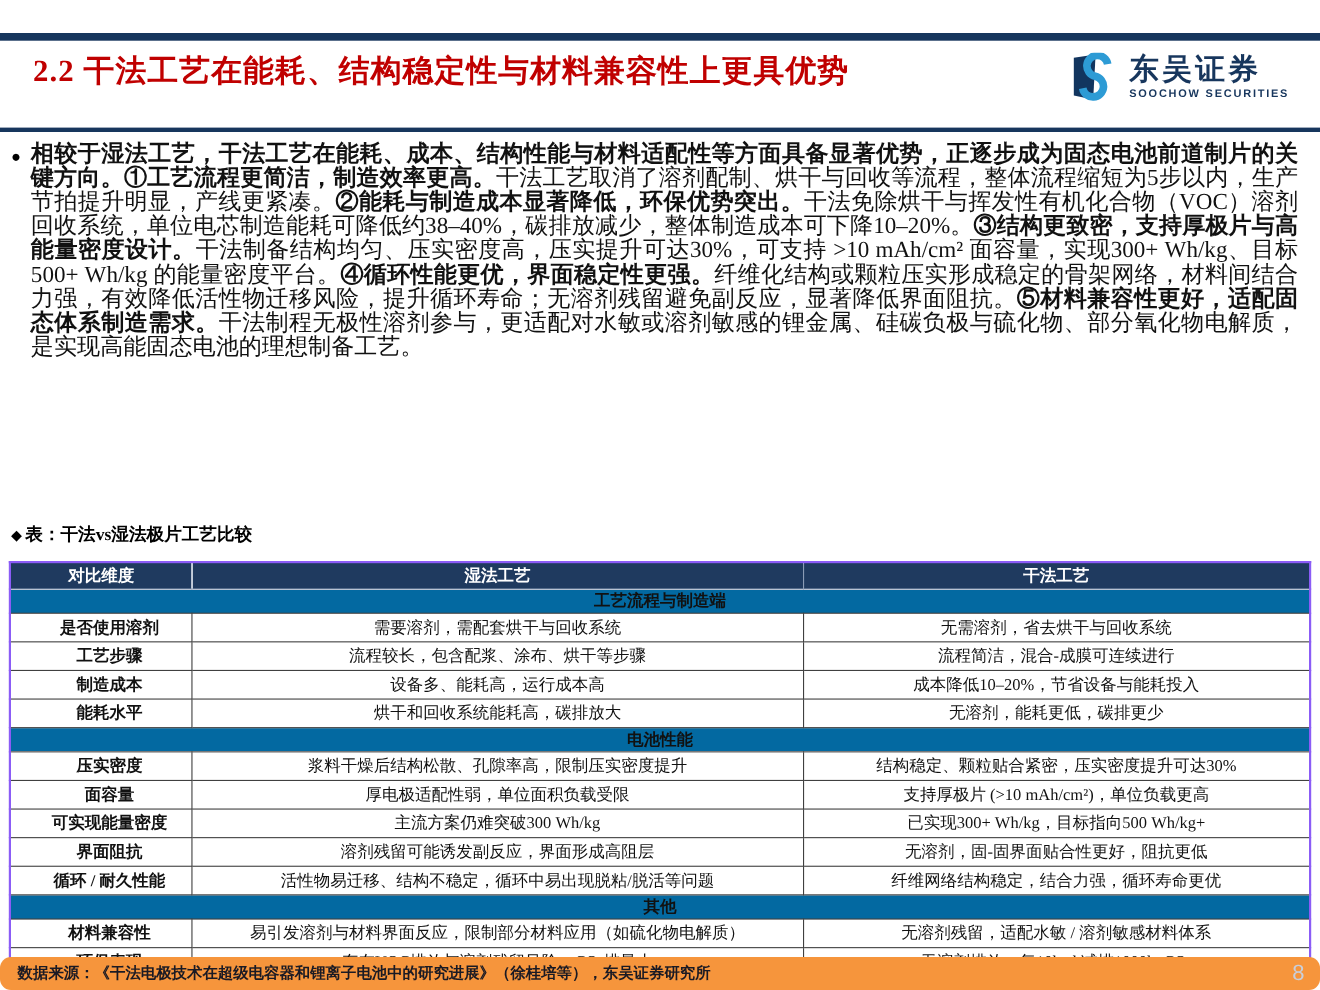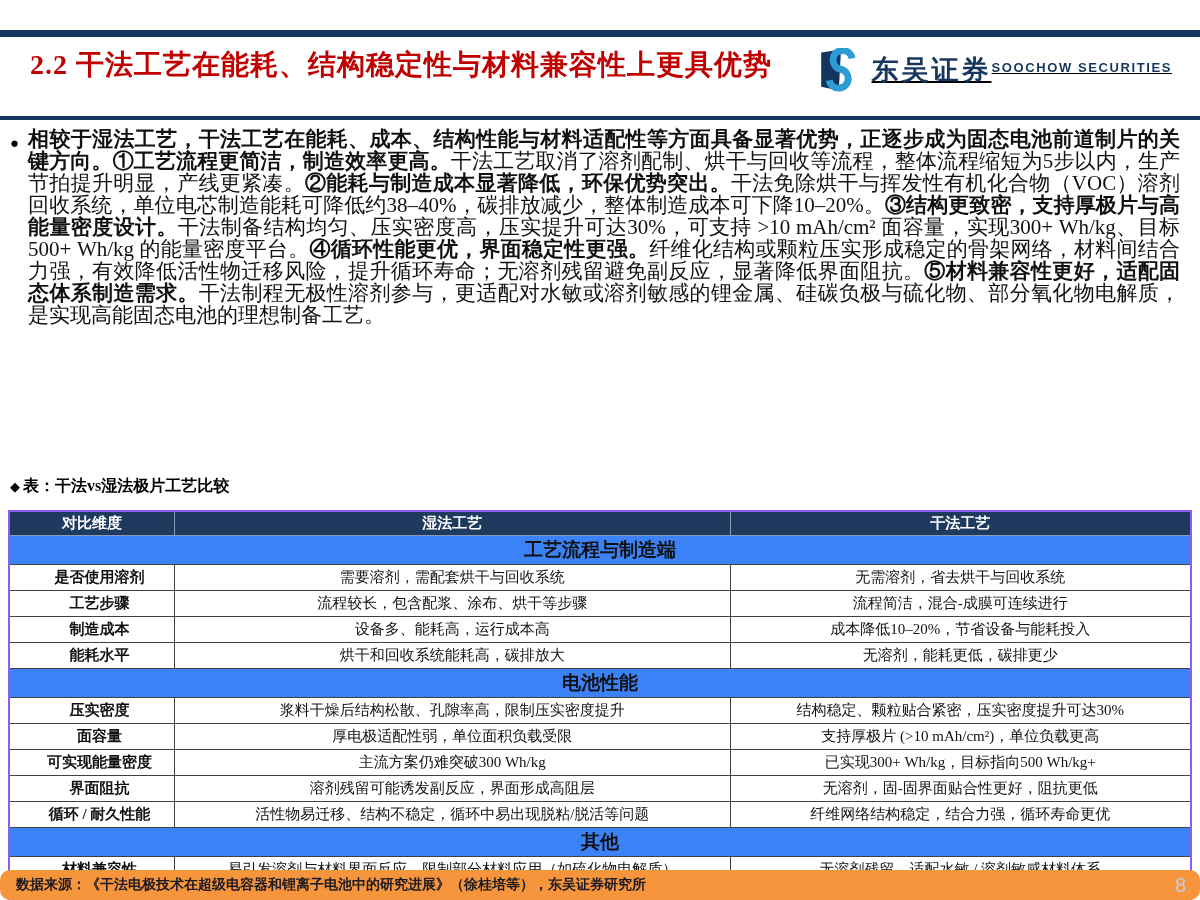--- a/index.html
+++ b/index.html
@@ -5,43 +5,43 @@
   html,body{margin:0;padding:0;background:#e8e8e8;}
   .page{position:relative;width:1200px;height:900px;background:#ffffff;overflow:hidden;
         font-family:"Liberation Serif","DejaVu Serif",serif;}
   
   .top-bar{position:absolute;left:0;top:30px;width:1200px;height:7px;background:#17365D;}
   
   .page-title{position:absolute;left:30px;top:46px;width:900px;
         font-size:28px;font-weight:bold;color:#C00000;letter-spacing:1px;}
   .logo{position:absolute;right:28px;top:48px;display:flex;align-items:center;gap:8px;}
   .logo-mark{width:46px;height:44px;}
-  .logo-text{display:flex;flex-direction:row;line-height:1;text-decoration:underline;}
+  .logo-text{display:flex;flex-direction:column;line-height:1;}
   .logo-cn{font-size:27px;font-weight:bold;color:#17365D;letter-spacing:3px;font-family:"Liberation Sans",sans-serif;}
-  .logo-en{font-size:13px;font-weight:bold;color:#17365D;letter-spacing:1.6px;margin-top:4px;font-family:"Liberation Sans",sans-serif;}
+  .logo-en{font-size:10px;font-weight:bold;color:#17365D;letter-spacing:1.6px;margin-top:4px;font-family:"Liberation Sans",sans-serif;}
   .title-rule{position:absolute;left:0;top:116px;width:1200px;height:4px;background:#17365D;}
   
   .intro{position:absolute;left:10px;top:128px;width:1180px;display:flex;}
   .bullet{font-size:15px;color:#000;margin:8px 9px 0 0;line-height:1;}
   .intro-text{font-size:21px;color:#111;line-height:22px;text-align:justify;width:1152px;}
   .intro-text .seg{font-weight:normal;}
   .intro-text .seg.bold{font-weight:bold;}
   
   .caption{position:absolute;left:10px;top:476px;font-size:16px;font-weight:bold;color:#000;
            display:flex;align-items:center;}
   .caption .diamond{font-size:13px;margin-right:3px;}
   
   .cmp-table{position:absolute;left:8px;top:510px;width:1184px;border-collapse:collapse;
              font-size:15px;color:#111;table-layout:fixed;}
   .cmp-table td,.cmp-table th{border:1px solid #404040;text-align:center;vertical-align:middle;
              padding:1px 4px;overflow:hidden;white-space:nowrap;}
   .cmp-table{border:2px solid #8b5cf6;}
   .cmp-table th{background:#1F3A5F;color:#ffffff;font-weight:bold;height:21px;font-size:15px;
              border-color:#8a9bb5;border-top-color:#17365D;}
-  .section-row td{background:#3b82f6;font-weight:bold;height:18px;font-size:19px;}
+  .section-row td{background:#0369a1;font-weight:bold;height:18px;font-size:15px;}
   .data-row td{background:#ffffff;height:23px;}
   .data-row td.dim{font-weight:bold;padding-left:19px;}
   
   .footer{position:absolute;left:0;top:870px;width:1200px;height:30px;background:#F6953C;
           display:flex;align-items:center;justify-content:space-between;border-radius:10px;}
   .footer-src{font-size:14px;color:#1a1a24;margin-left:16px;font-weight:bold;}
   .footer-page{font-size:20px;color:#C9CFDA;margin-right:14px;font-family:"Liberation Sans",sans-serif;}
 </style>
 </head>
 <body>

